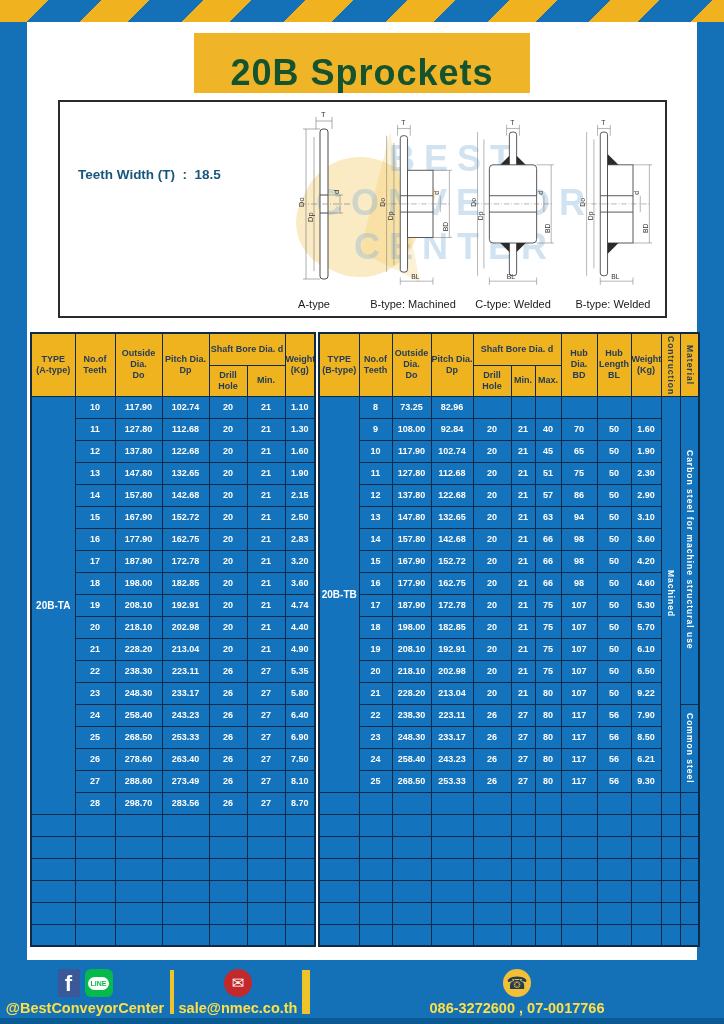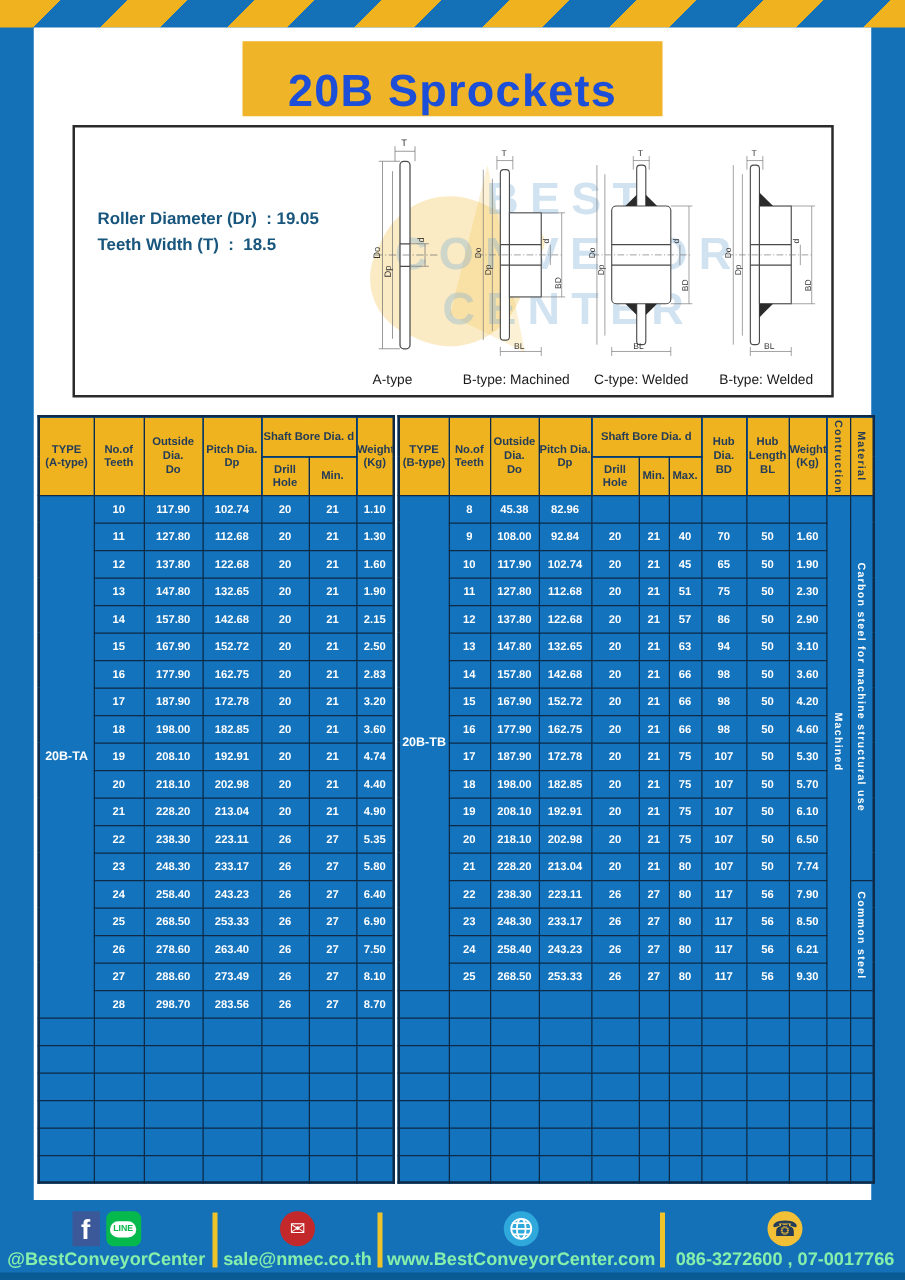--- a/index.html
+++ b/index.html
@@ -3,21 +3,21 @@
 <meta charset="utf-8">
 <style>
   * { margin:0; padding:0; box-sizing:border-box; }
   body { font-family:"Liberation Sans", sans-serif; }
   .page { position:relative; width:724px; height:1024px; background:#1471B8; overflow:hidden; }
   .hazard { position:absolute; left:0; top:0; width:724px; height:22px;
     background:repeating-linear-gradient(135deg,#F0B21E 0 34px,#1471B8 34px 72px); }
   .sheet { position:absolute; left:27px; top:22px; width:670px; height:938px; background:#ffffff; }
   .title-banner { position:absolute; left:194px; top:33px; width:336px; height:60px;
     background:#EFB428; display:flex; align-items:center; justify-content:center; }
-  .title-banner span { color:#1d4ed8; font-size:36px; font-weight:bold; letter-spacing:1px;margin-top:20px; }
+  .title-banner span { color:#14532d; font-size:36px; font-weight:bold; letter-spacing:1px;margin-top:20px; }
   
   .spec-box { position:absolute; left:58px; top:100px; width:609px; height:218px;
     background:#fff; border:2px solid #2b2b2b; overflow:hidden; }
   .watermark { position:absolute; left:185px; top:35px; width:420px; text-align:center;
     color:rgba(120,170,212,0.34); font-weight:bold; font-size:36px; line-height:44px;
     letter-spacing:9px; z-index:0; pointer-events:none; }
   .wm-swoosh { position:absolute; left:240px; top:55px; width:120px; height:120px;
     border-radius:50% 10% 50% 40%; background:rgba(242,190,60,0.30); transform:rotate(25deg); z-index:0; }
   .wm-swoosh2 { position:absolute; left:300px; top:30px; width:60px; height:150px;
     background:rgba(242,190,60,0.22); clip-path:polygon(50% 0,100% 100%,0 80%); z-index:0; }
@@ -46,21 +46,21 @@
   td { color:#ffffff; font-size:9px; font-weight:bold; height:22px; background:#1373BC; }
   td.type-cell { font-size:10px; }
   .vert { writing-mode:vertical-rl; line-height:1; letter-spacing:1px; }
   th.vert { font-size:8.5px; padding:2px 0; }
   td.vert { font-size:8.5px; }
   
   .footer { position:absolute; left:0; top:960px; width:724px; height:64px; background:#1471B8; display:flex; }
   .footer-strip { position:absolute; left:0; bottom:0; width:724px; height:6px; background:#0A5A94; }
   .fsec { display:flex; flex-direction:column; align-items:center; justify-content:center; gap:2px; }
   .fsec .icons { display:flex; gap:5px; align-items:center; height:30px; }
-  .fsec .flabel { color:#86efac; font-weight:bold; font-size:14.5px; white-space:nowrap; }
+  .fsec .flabel { color:#fde047; font-weight:bold; font-size:14.5px; white-space:nowrap; }
   .fdiv { width:4px; height:44px; background:#EFC32A; align-self:center; }
   .ic-fb { width:22px; height:28px; background:#3B5998; color:#fff; font-weight:bold; font-size:22px;
     display:flex; align-items:flex-end; justify-content:center; line-height:26px; }
   .ic-line { width:28px; height:28px; background:#06B94C; border-radius:6px; display:flex; align-items:center; justify-content:center; }
   .ic-line b { background:#fff; border-radius:7px; color:#06B94C; font-size:7px; padding:3px 3px; letter-spacing:0; }
   .circle-ic { width:28px; height:28px; border-radius:50%; display:flex; align-items:center; justify-content:center; }
   .ic-mail { background:#C3292B; color:#fff; font-size:15px; }
   .ic-globe { background:#2FA8DC; }
   .ic-phone { background:#F2C037; color:#243C57; font-size:17px; }
 </style>
@@ -78,21 +78,20 @@
   <div class="spec-box">
     <div class="wm-swoosh"></div>
     <div class="wm-swoosh2"></div>
     <div class="watermark">
       <div>BEST</div>
       <div>CONVEYOR</div>
       <div>CENTER</div>
     </div>
 
     <div class="spec-lines">
-      <div>Roller Diameter (Dr)  : 19.05</div>
       <div>Teeth Width (T)  :  18.5</div>
     </div>
 
     <div class="diagrams">
 
       <div class="diagram">
         <svg viewBox="0 0 96 188" width="96" height="180">
           <line class="dim" x1="50" y1="12" x2="66" y2="12"></line>
             <line class="dim" x1="50" y1="8" x2="50" y2="20"></line>
             <line class="dim" x1="66" y1="8" x2="66" y2="20"></line>
@@ -491,21 +490,21 @@
       <tr>
         <th>Drill Hole</th>
         <th>Min.</th>
         <th>Max.</th>
       </tr>
     </thead>
     <tbody id="tbody-b">
         <tr>
           <td class="type-cell" rowspan="18">20B-TB</td>
           <td>8</td>
-          <td>45.38</td>
+          <td>73.25</td>
           <td>82.96</td>
           <td></td>
           <td></td>
           <td></td>
           <td></td>
           <td></td>
           <td></td>
           <td class="vert" rowspan="18">Machined</td>
           <td class="vert" rowspan="14">Carbon steel for machine structural use</td>
         </tr>
@@ -643,21 +642,21 @@
         </tr>
         <tr>
           <td>21</td>
           <td>228.20</td>
           <td>213.04</td>
           <td>20</td>
           <td>21</td>
           <td>80</td>
           <td>107</td>
           <td>50</td>
-          <td>7.74</td>
+          <td>9.22</td>
         </tr>
         <tr>
           <td>22</td>
           <td>238.30</td>
           <td>223.11</td>
           <td>26</td>
           <td>27</td>
           <td>80</td>
           <td>117</td>
           <td>56</td>
@@ -809,36 +808,20 @@
       <div class="flabel">@BestConveyorCenter</div>
     </div>
     <div class="fdiv"></div>
     <div class="fsec" style="width:128px">
       <div class="icons">
           <span class="circle-ic ic-mail">✉</span>
         </div>
       <div class="flabel">sale@nmec.co.th</div>
     </div>
     <div class="fdiv"></div>
-    <div class="fsec" style="width:222px">
-      <div class="icons">
-        <span class="circle-ic ic-globe">
-          <svg width="22" height="22" viewBox="0 0 22 22">
-              <g stroke="#ffffff" stroke-width="1.4" fill="none">
-                <circle cx="11" cy="11" r="8"></circle>
-                <ellipse cx="11" cy="11" rx="3.5" ry="8"></ellipse>
-                <line x1="3" y1="11" x2="19" y2="11"></line>
-                <line x1="4" y1="6.5" x2="18" y2="6.5"></line>
-                <line x1="4" y1="15.5" x2="18" y2="15.5"></line>
-              </g>
-            </svg>
-        </span>
-      </div>
-      <div class="flabel">www.BestConveyorCenter.com</div>
-    </div>
     <div class="fdiv"></div>
     <div class="fsec" style="flex:1">
       <div class="icons">
           <span class="circle-ic ic-phone">☎</span>
         </div>
       <div class="flabel">086-3272600 , 07-0017766</div>
     </div>
   </div>
   <div class="footer-strip"></div>
 </div>

